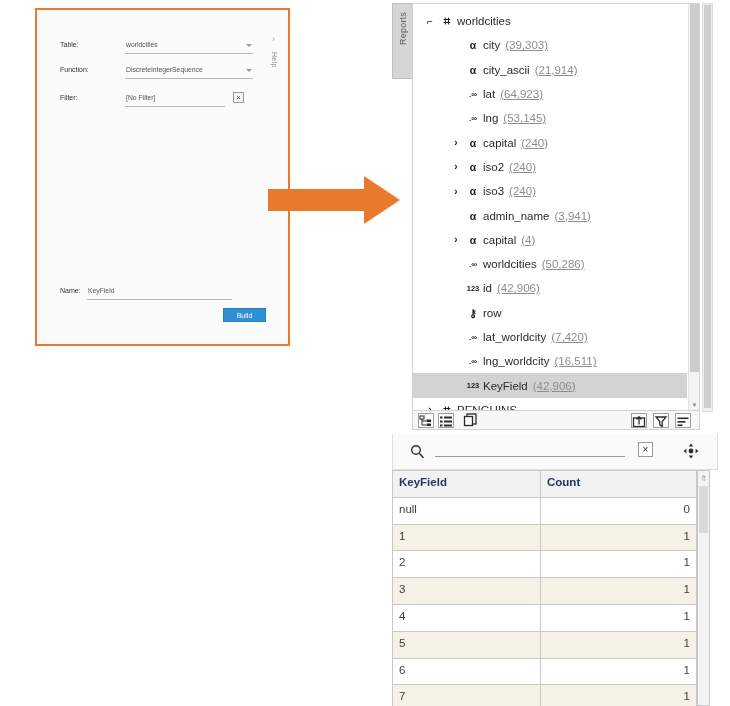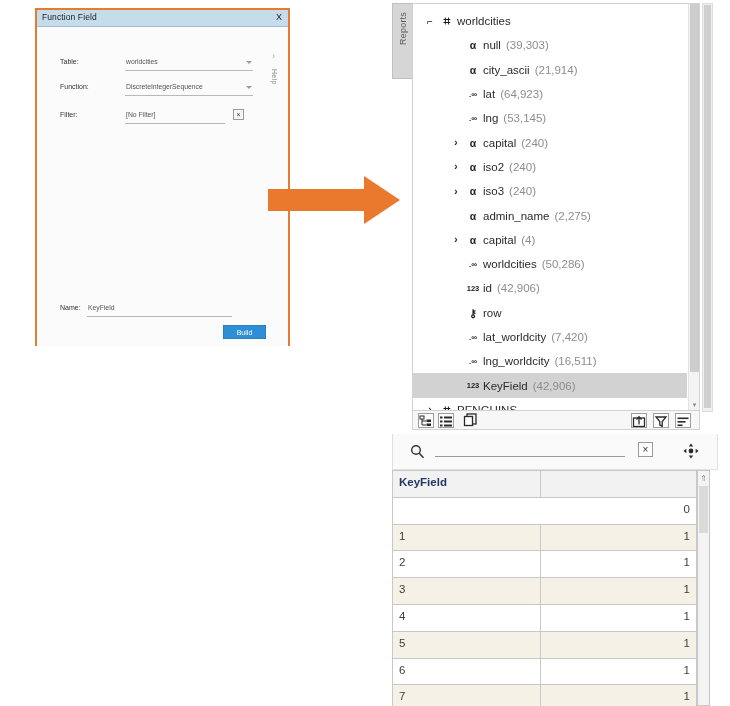--- a/index.html
+++ b/index.html
@@ -217,21 +217,21 @@
   }
   .tico {
     flex: 0 0 20px;
     text-align: center;
     font-size: 10.5px;
     color: #1a1a1a;
     font-weight: bold;
   }
   .tico.grid-ico { font-size: 12px; }
   .tname { color: #2b2b2b; white-space: nowrap; }
-  .tcount { color: #8d8d8d; margin-left: 5px; white-space: nowrap; }
+  .tcount { color: #8d8d8d; margin-left: 5px; white-space: nowrap; text-decoration: underline; }
 
   .tree-scrollbar {
     position: absolute;
     right: 0; top: 0;
     width: 11px; height: 100%;
     background: #f4f4f4;
     border-left: 1px solid #e3e3e3;
     box-sizing: border-box;
   }
   .tree-thumb {
@@ -365,24 +365,20 @@
     position: absolute; left: 318px; top: 0;
     width: 8px; height: 236px; background: #ffffff;
   }
 </style>
 </head>
 <body>
 
 <div id="canvas">
 
   <div class="dialog">
-    <div class="dialog-titlebar">
-      <div class="dialog-title">Function Field</div>
-      <div class="dialog-close">X</div>
-    </div>
     <div class="dialog-body">
 
       <div class="field-row" style="top:30px;">
         <div class="field-label">Table:</div>
         <div class="field-ctl">
           <div class="field-val">worldcities</div>
           <div class="combo-caret"></div>
         </div>
       </div>
 
@@ -431,21 +427,21 @@
     <div class="tree-panel">
       <div class="tree-rows" id="tree-rows">
           <div class="tree-row" style="padding-left: 10px;">
             <span class="twisty">⌐</span>
             <span class="tico grid-ico">⌗</span>
             <span class="tname">worldcities</span>
           </div>
           <div class="tree-row" style="padding-left: 36px;">
             <span class="twisty"></span>
             <span class="tico">α</span>
-            <span class="tname">null</span>
+            <span class="tname">city</span>
             <span class="tcount">(39,303)</span>
           </div>
           <div class="tree-row" style="padding-left: 36px;">
             <span class="twisty"></span>
             <span class="tico">α</span>
             <span class="tname">city_ascii</span>
             <span class="tcount">(21,914)</span>
           </div>
           <div class="tree-row" style="padding-left: 36px;">
             <span class="twisty"></span>
@@ -474,21 +470,21 @@
           <div class="tree-row" style="padding-left: 36px;">
             <span class="twisty">›</span>
             <span class="tico">α</span>
             <span class="tname">iso3</span>
             <span class="tcount">(240)</span>
           </div>
           <div class="tree-row" style="padding-left: 36px;">
             <span class="twisty"></span>
             <span class="tico">α</span>
             <span class="tname">admin_name</span>
-            <span class="tcount">(2,275)</span>
+            <span class="tcount">(3,941)</span>
           </div>
           <div class="tree-row" style="padding-left: 36px;">
             <span class="twisty">›</span>
             <span class="tico">α</span>
             <span class="tname">capital</span>
             <span class="tcount">(4)</span>
           </div>
           <div class="tree-row" style="padding-left: 36px;">
             <span class="twisty"></span>
             <span class="tico" style="font-size: 8px;">.∞</span>
@@ -604,22 +600,24 @@
         <polygon points="0.5,8 3.4,10.2 3.4,5.8" fill="#2b2b2b"></polygon>
         <polygon points="15.5,8 12.6,10.2 12.6,5.8" fill="#2b2b2b"></polygon>
       </svg>
     </div>
   </div>
 
   <div class="data-table">
     <div class="dt-grid" id="dt-grid">
         <div class="dt-row dt-head">
           <div class="dt-c dt-c1">KeyField</div>
+          <div class="dt-c dt-c2">Count</div>
         </div>
         <div class="dt-row">
+          <div class="dt-c dt-c1">null</div>
           <div class="dt-c dt-c2">0</div>
         </div>
         <div class="dt-row dt-alt">
           <div class="dt-c dt-c1">1</div>
           <div class="dt-c dt-c2">1</div>
         </div>
         <div class="dt-row">
           <div class="dt-c dt-c1">2</div>
           <div class="dt-c dt-c2">1</div>
         </div>

